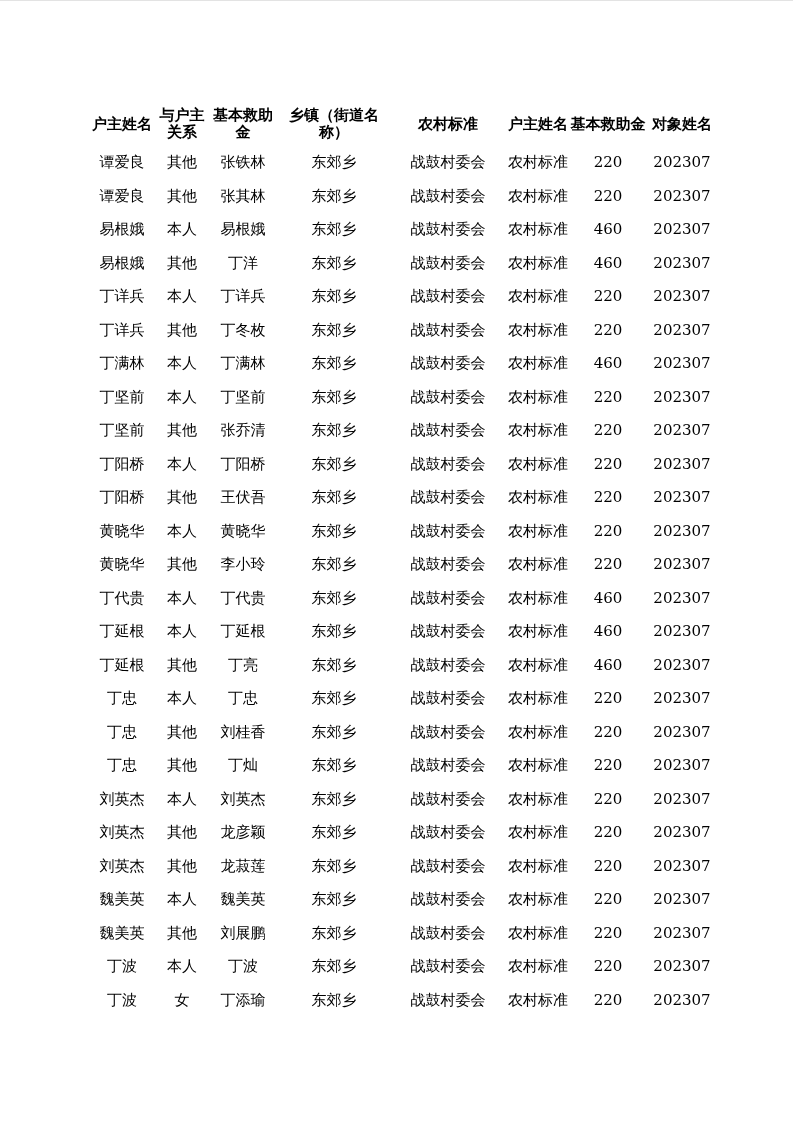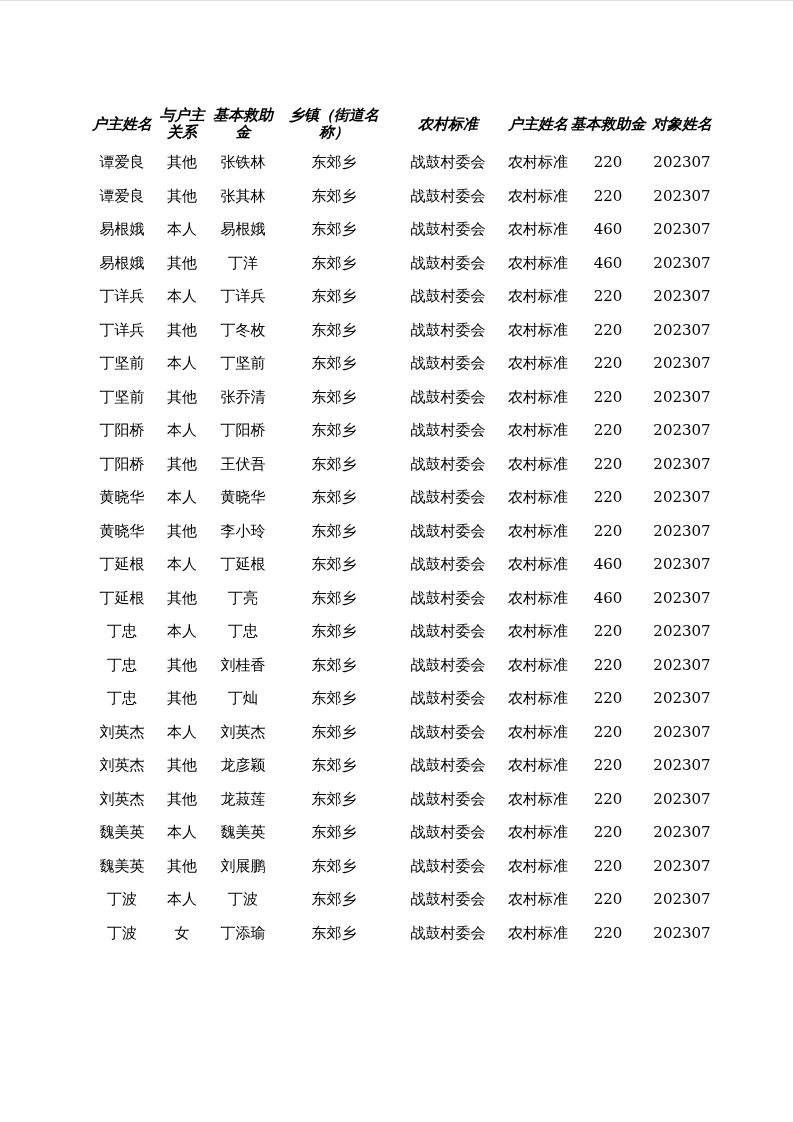--- a/index.html
+++ b/index.html
@@ -28,21 +28,20 @@
   }
   table.report th {
     font-weight: bold;
     font-size: 15px;
     line-height: 17px;
     white-space: pre-line;
     text-align: center;
     vertical-align: middle;
     height: 44px;
     padding: 0;
-    font-style: italic;
   }
   table.report td {
     font-size: 15px;
     line-height: 17px;
     text-align: center;
     vertical-align: middle;
     height: 33.5px;
     padding: 0;
     white-space: nowrap;
     overflow: hidden;
@@ -132,20 +131,30 @@
           <td>丁详兵</td>
           <td>其他</td>
           <td>丁冬枚</td>
           <td>东郊乡</td>
           <td>战鼓村委会</td>
           <td>农村标准</td>
           <td>220</td>
           <td>202307</td>
         </tr>
         <tr>
+          <td>丁满林</td>
+          <td>本人</td>
+          <td>丁满林</td>
+          <td>东郊乡</td>
+          <td>战鼓村委会</td>
+          <td>农村标准</td>
+          <td>460</td>
+          <td>202307</td>
+        </tr>
+        <tr>
           <td>丁坚前</td>
           <td>本人</td>
           <td>丁坚前</td>
           <td>东郊乡</td>
           <td>战鼓村委会</td>
           <td>农村标准</td>
           <td>220</td>
           <td>202307</td>
         </tr>
         <tr>
@@ -189,20 +198,30 @@
           <td>202307</td>
         </tr>
         <tr>
           <td>黄晓华</td>
           <td>其他</td>
           <td>李小玲</td>
           <td>东郊乡</td>
           <td>战鼓村委会</td>
           <td>农村标准</td>
           <td>220</td>
+          <td>202307</td>
+        </tr>
+        <tr>
+          <td>丁代贵</td>
+          <td>本人</td>
+          <td>丁代贵</td>
+          <td>东郊乡</td>
+          <td>战鼓村委会</td>
+          <td>农村标准</td>
+          <td>460</td>
           <td>202307</td>
         </tr>
         <tr>
           <td>丁延根</td>
           <td>本人</td>
           <td>丁延根</td>
           <td>东郊乡</td>
           <td>战鼓村委会</td>
           <td>农村标准</td>
           <td>460</td>

